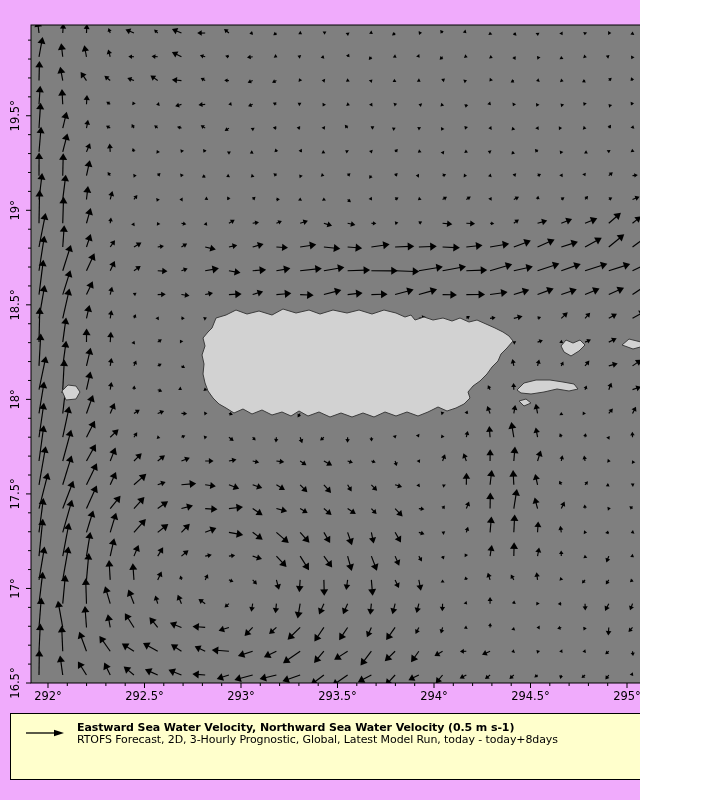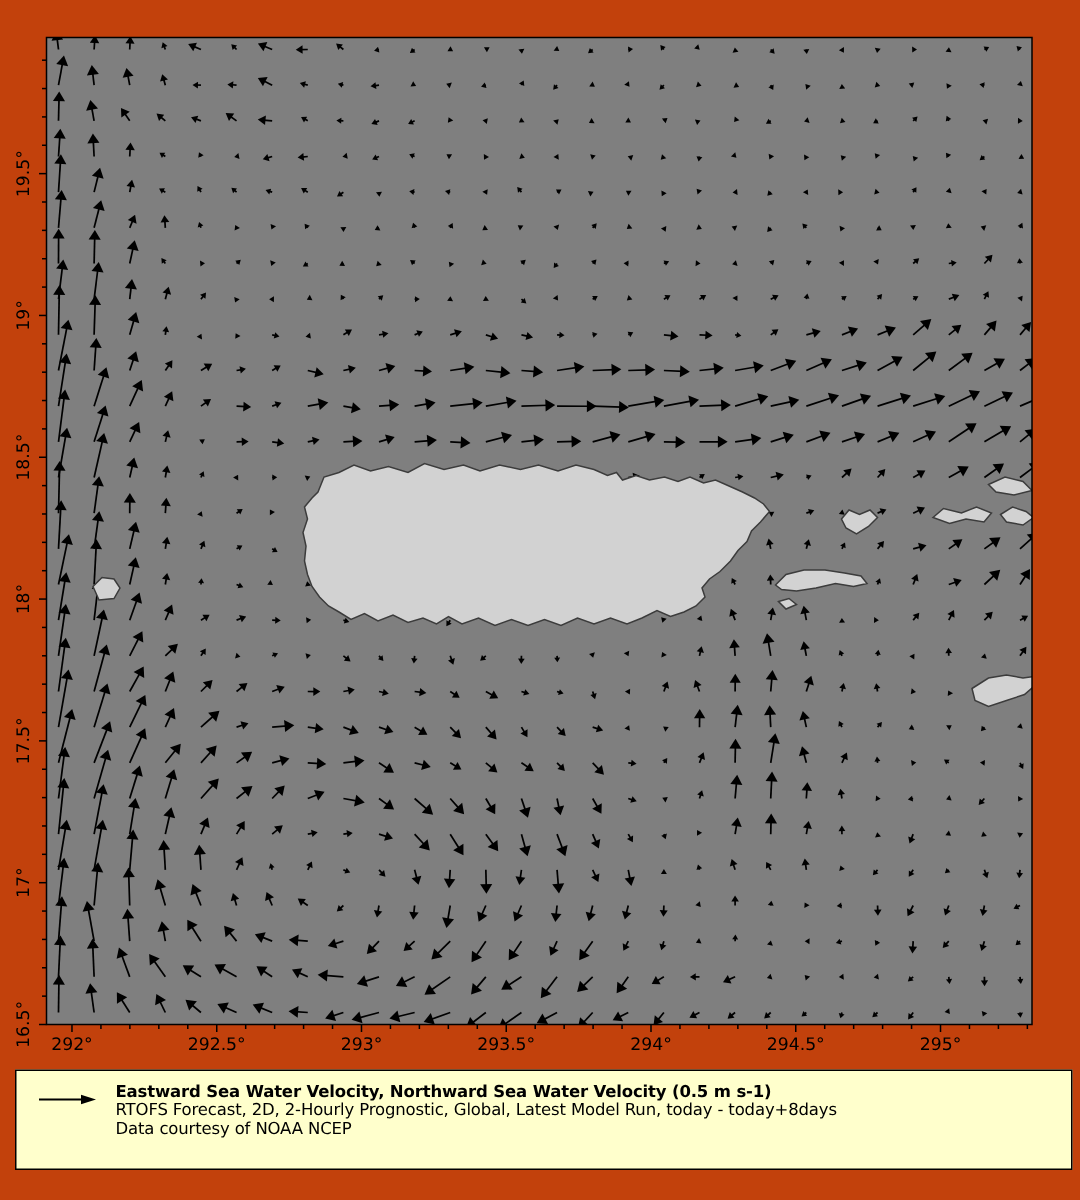--- a/index.html
+++ b/index.html
@@ -1,16 +1,16 @@
 <!DOCTYPE html>
 <html><head>
 <meta charset="utf-8">
 <style>
   html,body{margin:0;padding:0;background:#ffffff;}
-  .figure{position:relative;width:720px;height:800px;background:#c2410c;overflow:hidden;
+  .figure{position:relative;width:640px;height:800px;background:#f0abfc;overflow:hidden;
           font-family:"DejaVu Sans","Liberation Sans",sans-serif;}
   #fig-svg{position:absolute;left:0;top:0;}
   .tick-label{font-size:11.5px;fill:#000;}
   .legend{position:absolute;left:10px;top:713px;width:703px;height:65px;
           border:1px solid #737373;display:flex;align-items:flex-start;box-sizing:content-box;}
   .legend-arrow{margin:14px 0 0 14px;flex:0 0 auto;}
   .legend-lines{margin:8px 0 0 12px;font-size:11px;line-height:12.4px;color:#000;
                 letter-spacing:-0.1px;white-space:nowrap;}
   .lg-title{font-weight:bold;}
 </style>
@@ -2896,17 +2896,16 @@
       </g>
     </svg>
 
   <div class="legend" style="background: rgb(255, 255, 204); border-color: rgb(0, 0, 0);">
     <svg class="legend-arrow" width="40" height="10" viewBox="0 0 40 10">
       <line x1="1" y1="5" x2="31" y2="5" stroke="#000" stroke-width="1.3"></line>
       <polygon points="39,5 29,1.8 29,8.2" fill="#000"></polygon>
     </svg>
     <div class="legend-lines">
       <div class="lg-title">Eastward Sea Water Velocity, Northward Sea Water Velocity (0.5 m s-1)</div>
-      <div class="lg-line">RTOFS Forecast, 2D, 2-Hourly Prognostic, Global, Latest Model Run, today - today+8days</div>
-      <div class="lg-line">Data courtesy of NOAA NCEP</div>
+      <div class="lg-line">RTOFS Forecast, 2D, 3-Hourly Prognostic, Global, Latest Model Run, today - today+8days</div>
     </div>
   </div>
 </div>
 
 </body></html>

